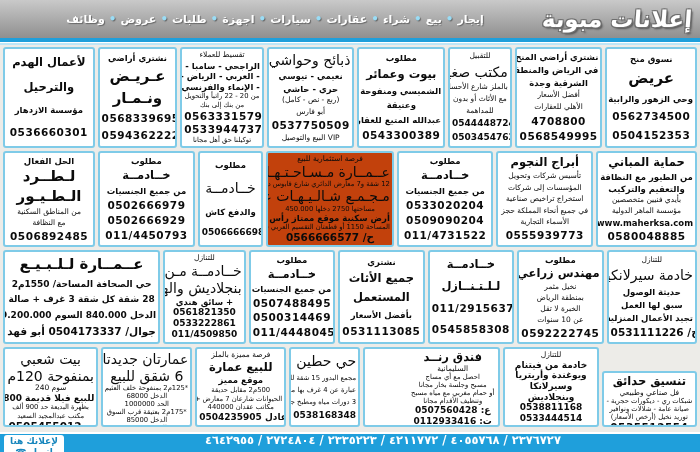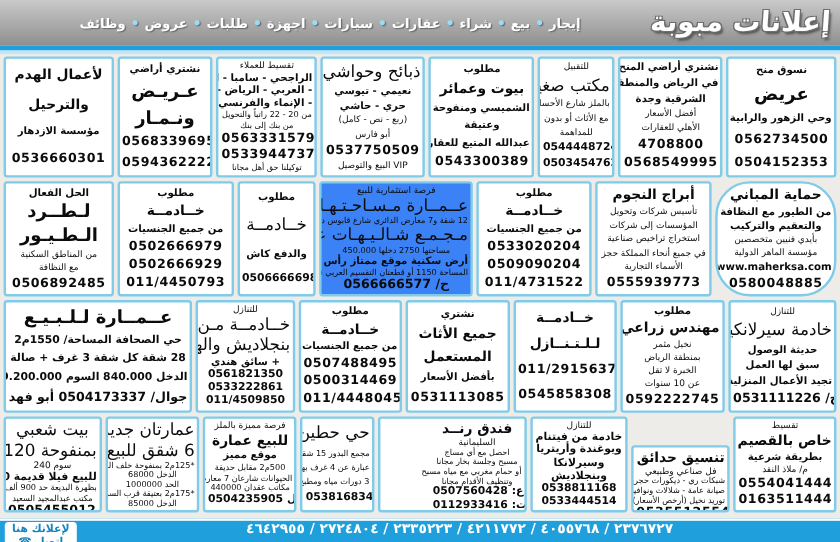--- a/index.html
+++ b/index.html
@@ -13,21 +13,21 @@
   .cats{flex:1;text-align:center;color:#fff;font-size:11px;font-weight:bold;
     text-shadow:1px 1px 1px #666;}
   .cats .sep{color:#9adcf5;margin:0 4px;font-size:12px;}
   .rule{height:4px;background:#1f9fdb;border-bottom:1px solid #fff;box-shadow:0 2px 0 #bfe6f6;}
   
   .grid{padding:4px 3px 2px 3px;box-sizing:border-box;}
   .row{display:flex;gap:3px;margin-bottom:3px;}
   .cell{background:#fff;border:2px solid #7fcbe8;border-radius:3px;
     display:flex;flex-direction:column;justify-content:space-around;align-items:center;
     padding:2px 2px;box-sizing:border-box;overflow:hidden;text-align:center;color:#0b0b0b;min-width:0;}
-  .cell.blue{background:#3b82f6;}
+  .cell.blue{background:#c2410c;}
   .ln{line-height:1.18;white-space:nowrap;max-width:100%;}
   .h1{font-size:15px;font-weight:bold;}
   .h2{font-size:11.5px;font-weight:bold;}
   .h3{font-size:14px;font-weight:normal;}
   .b {font-size:8.5px;font-weight:bold;}
   .b2{font-size:9px;font-weight:bold;}
   .t {font-size:7.5px;}
   .xs{font-size:6.8px;}
   .ph{font-size:10.5px;font-weight:bold;direction:ltr;letter-spacing:.5px;}
   .ph2{font-size:9px;font-weight:bold;direction:ltr;}
@@ -113,21 +113,21 @@
         <div class="ln ph">0594362222</div>
       </div>
       <div class="cell" style="flex: 105 1 0px;">
         <div class="ln h2">لأعمال الهدم</div>
         <div class="ln h2">والترحيل</div>
         <div class="ln b">مؤسسة الازدهار</div>
         <div class="ln ph">0536660301</div>
       </div>
     </div>
     <div class="row" style="height: 96px;">
-      <div class="cell" style="flex: 105 1 0px; border-radius: 29px;">
+      <div class="cell" style="flex: 105 1 0px;">
         <div class="ln h2">حماية المباني</div>
         <div class="ln b">من الطيور مع النظافة</div>
         <div class="ln b">والتعقيم والتركيب</div>
         <div class="ln t">بأيدي فنيين متخصصين</div>
         <div class="ln t">مؤسسة الماهر الدولية</div>
         <div class="ln b">www.maherksa.com</div>
         <div class="ln ph">0580048885</div>
       </div>
       <div class="cell" style="flex: 100 1 0px;">
         <div class="ln h2">أبراج النجوم</div>
@@ -229,28 +229,20 @@
       </div>
       <div class="cell" style="flex: 190 1 0px;">
         <div class="ln h1">عــمــارة لـلـبـيـع</div>
         <div class="ln b2">حي الصحافة المساحة/ 1550م2</div>
         <div class="ln b2">28 شقة كل شقة 3 غرف + صالة</div>
         <div class="ln b2">الدخل 840.000 السوم 9.200.000</div>
         <div class="ln ph">جوال/ 0504173337 أبو فهد</div>
       </div>
     </div>
     <div class="row" style="height: 80px;">
-      <div class="cell" style="flex: 105 1 0px;">
-        <div class="ln t">تقسيط</div>
-        <div class="ln h2">خاص بالقصيم</div>
-        <div class="ln b">بطريقة شرعية</div>
-        <div class="ln t">م/ ملاذ النقد</div>
-        <div class="ln ph">0554041444</div>
-        <div class="ln ph">0163511444</div>
-      </div>
       <div class="cell" style="flex: 100 1 0px; margin-top: 24px;">
         <div class="ln h2">تنسيق حدائق</div>
         <div class="ln t">فل صناعي وطبيعي</div>
         <div class="ln xs">شبكات ري - ديكورات حجرية -</div>
         <div class="ln xs">صيانة عامة - شلالات ونوافير</div>
         <div class="ln xs">توريد نخيل (أرخص الأسعار)</div>
         <div class="ln ph">0535512554</div>
         <div class="ln t">مشتل الخير</div>
       </div>
       <div class="cell" style="flex: 100 1 0px;">

